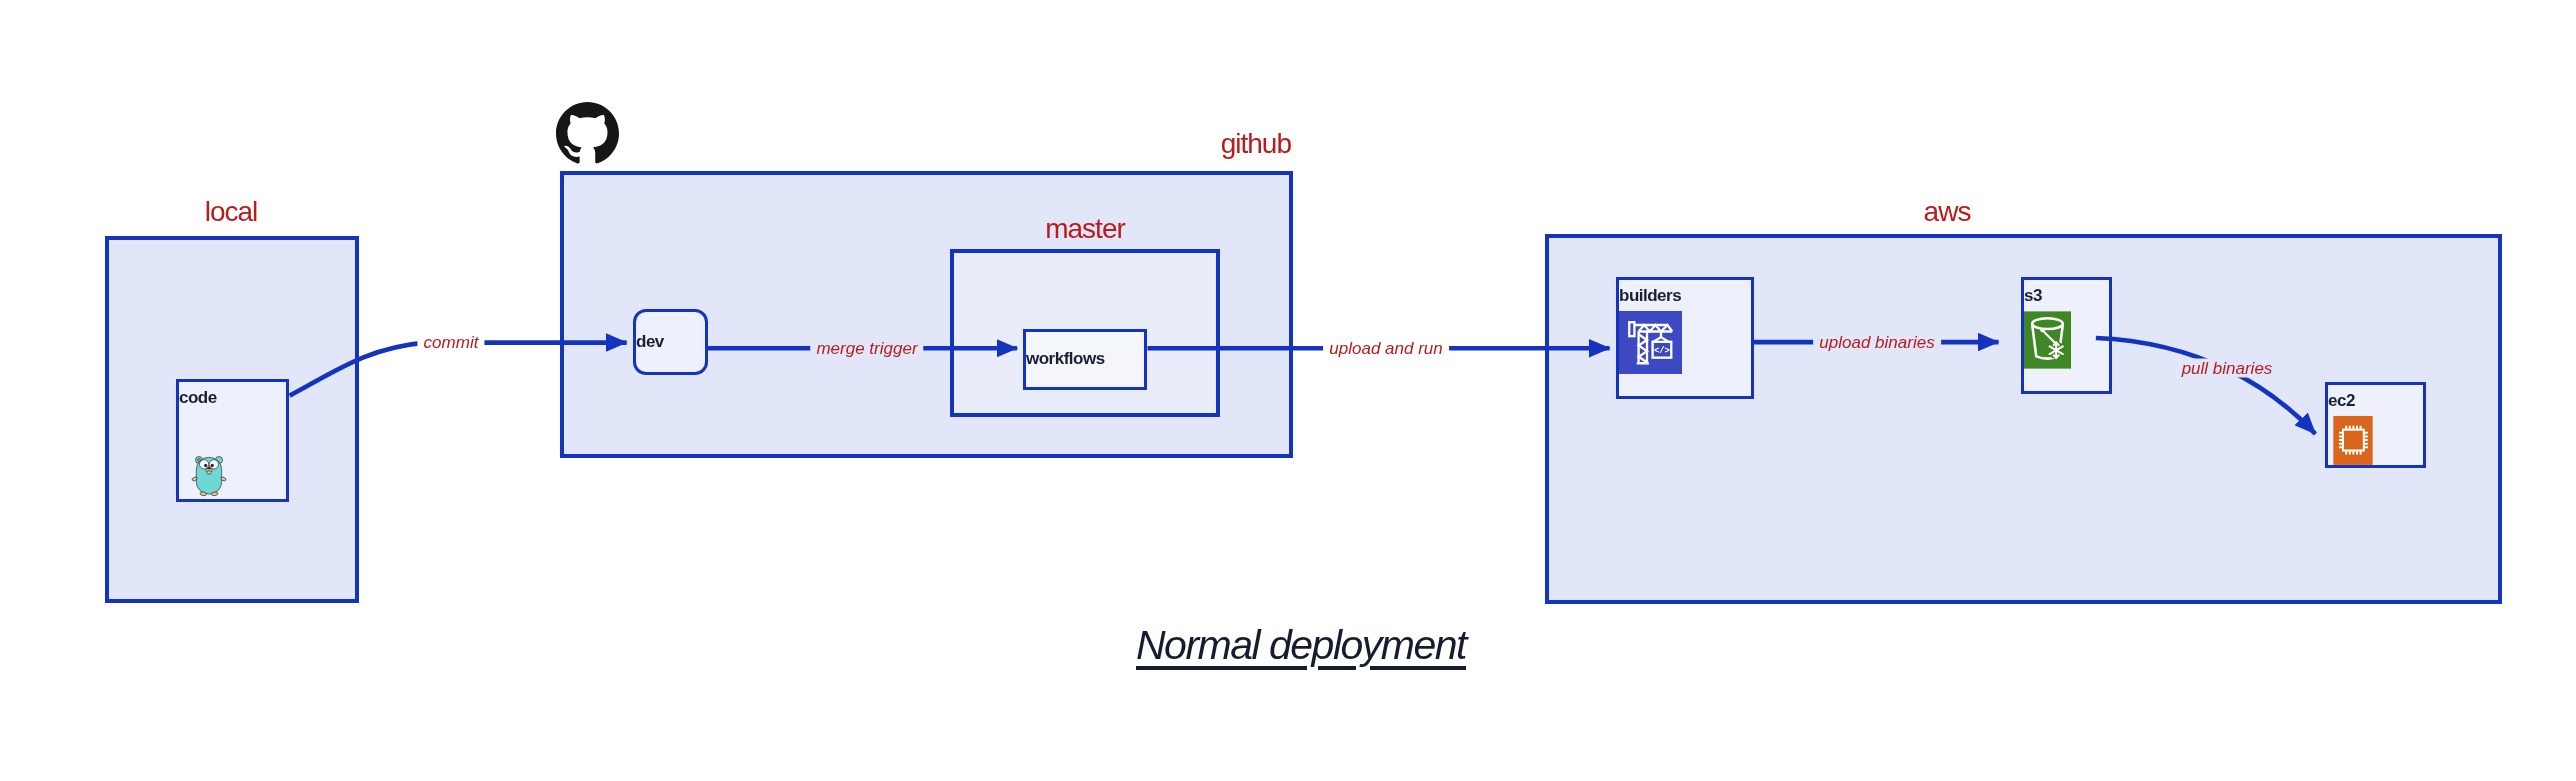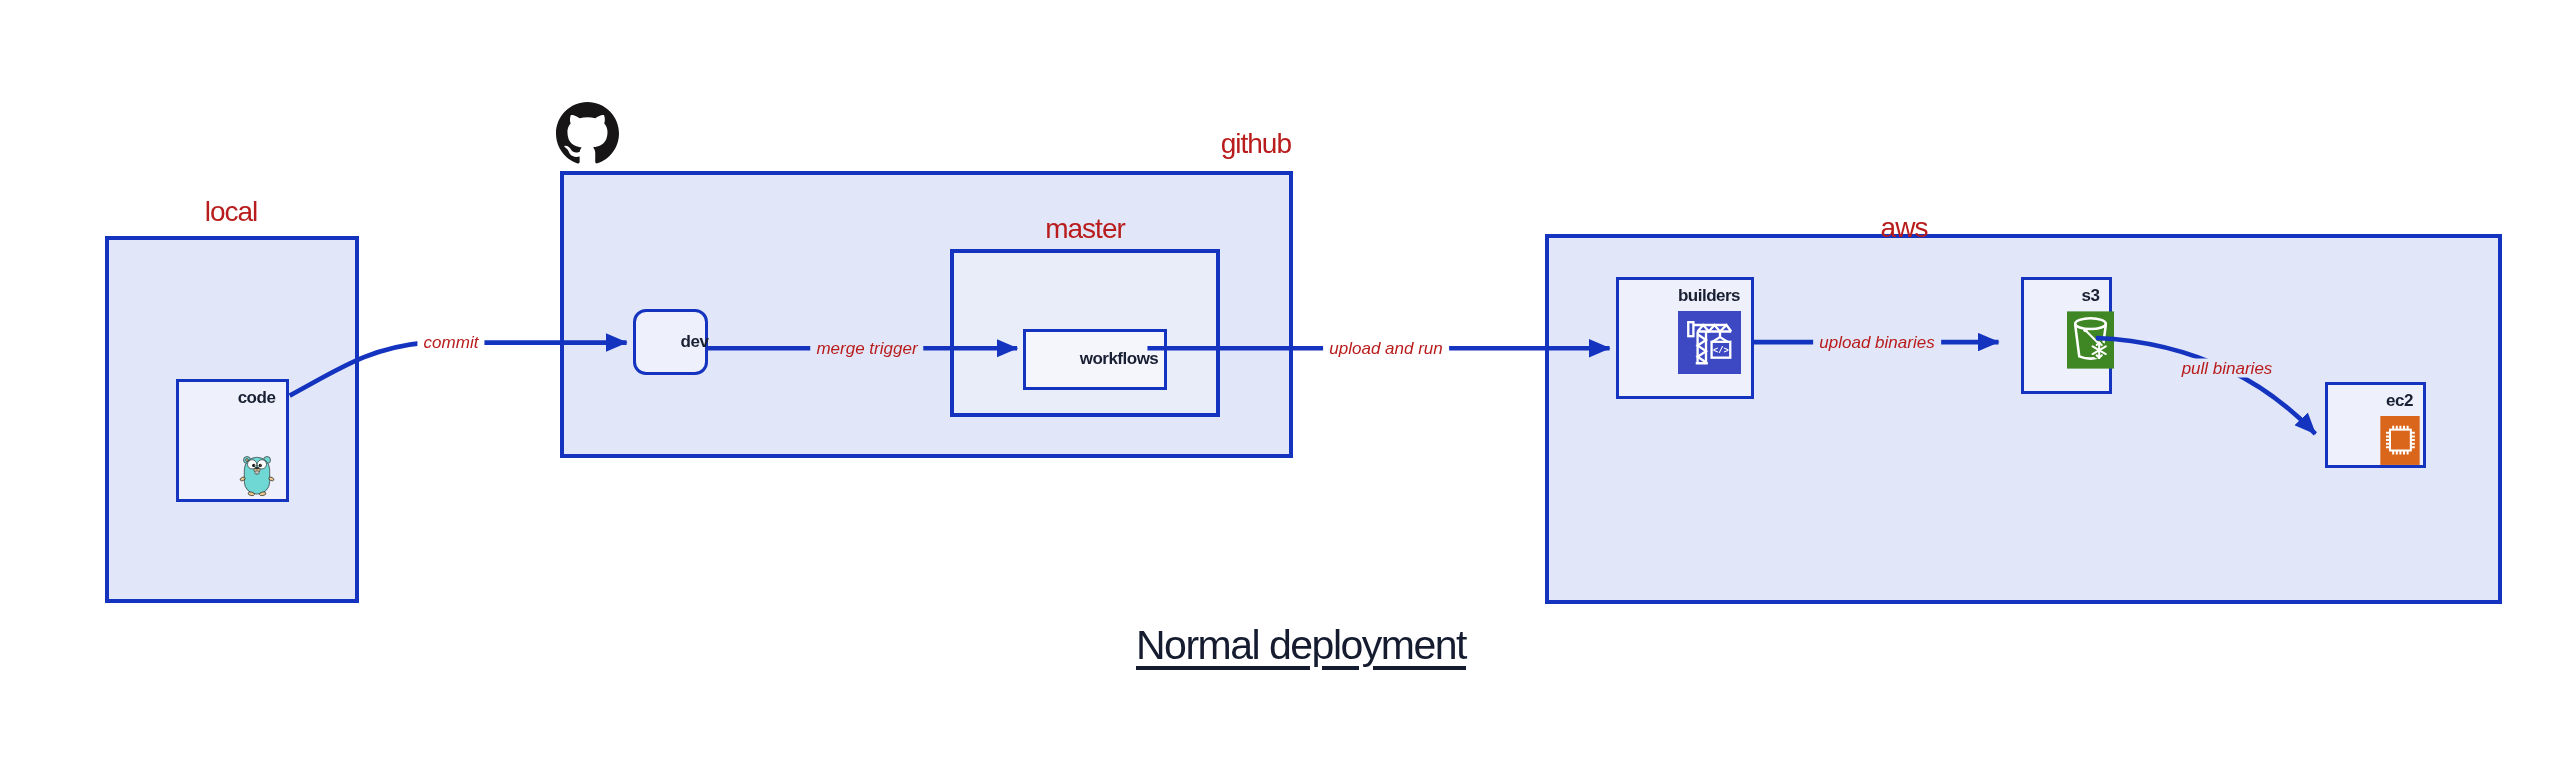--- a/index.html
+++ b/index.html
@@ -24,21 +24,21 @@
     border:4.1px solid #1434c0;
     box-sizing:border-box;
     z-index:2;
   }
   .node-box {
     position:absolute;
     background:#eef1fb;
     border:3.6px solid #1434c0;
     box-sizing:border-box;
     z-index:3;
-    display:flex; flex-direction:column; align-items:center;padding-left:48px;
+    display:flex; flex-direction:column; 
   }
   .node-box.center { justify-content:center; }
   .node-label {
     font-weight:bold;
     font-size:17px;
     letter-spacing:-0.5px;
     color:#1a2033;
     margin-top:7.2px;
     line-height:1.1;
   }
@@ -77,20 +77,21 @@
     left:1301px; top:622px;
     transform:translateX(-50%);
     font-size:41px;
     letter-spacing:-1.5px;
     color:#161c30;
     white-space:nowrap;
     text-decoration:underline;
     text-decoration-thickness:4.1px;
     text-underline-offset:7.2px;
     z-index:2;
+    font-style:italic;
   }
   .github-logo { position:absolute; left:556px; top:102px; z-index:2; }
 </style>
 </head>
 <body>
 
 <div class="group-label centered" style="left:231px; top:198px;">local</div>
 
 <div class="group-box" style="left:105px; top:236px; width:254px; height:367px;"></div>
 
@@ -129,25 +130,25 @@
 <div class="group-box" style="left:560px; top:171px; width:733px; height:287px;"></div>
 
 <div class="node-box center" style="left:633px; top:309px; width:75px; height:66px;border-radius:13px;">
   <div class="node-label">dev</div>
 </div>
 
 <div class="group-label centered" style="left:1085px; top:215px;">master</div>
 
 <div class="subgroup-box" style="left:950px; top:249px; width:270px; height:168px;"></div>
 
-<div class="node-box center" style="left:1023px; top:329px; width:144px; height:61px; background:#f4f6fc;">
+<div class="node-box center" style="left:1023px; top:329px; width:124px; height:61px; background:#f4f6fc;">
   <div class="node-label">workflows</div>
 </div>
 
-<div class="group-label centered" style="left:1904px; top:198px;margin-top:16px;">aws</div>
+<div class="group-label centered" style="left:1947px; top:198px;">aws</div>
 
 <div class="group-box" style="left:1545px; top:234px; width:957px; height:370px;"></div>
 
 <div class="node-box" style="left:1616px; top:277px; width:138px; height:122px;">
   <div class="node-label">builders</div>
   <svg class="node-icon" width="63" height="63" viewBox="0 0 135 135">
     <rect x="0" y="0" width="135" height="135" fill="#3d49c3"></rect>
     <g stroke="#ffffff" stroke-width="5" fill="none">
       <rect x="22" y="24" width="11" height="30"></rect>
       <path d="M33 30 L104 30"></path>

